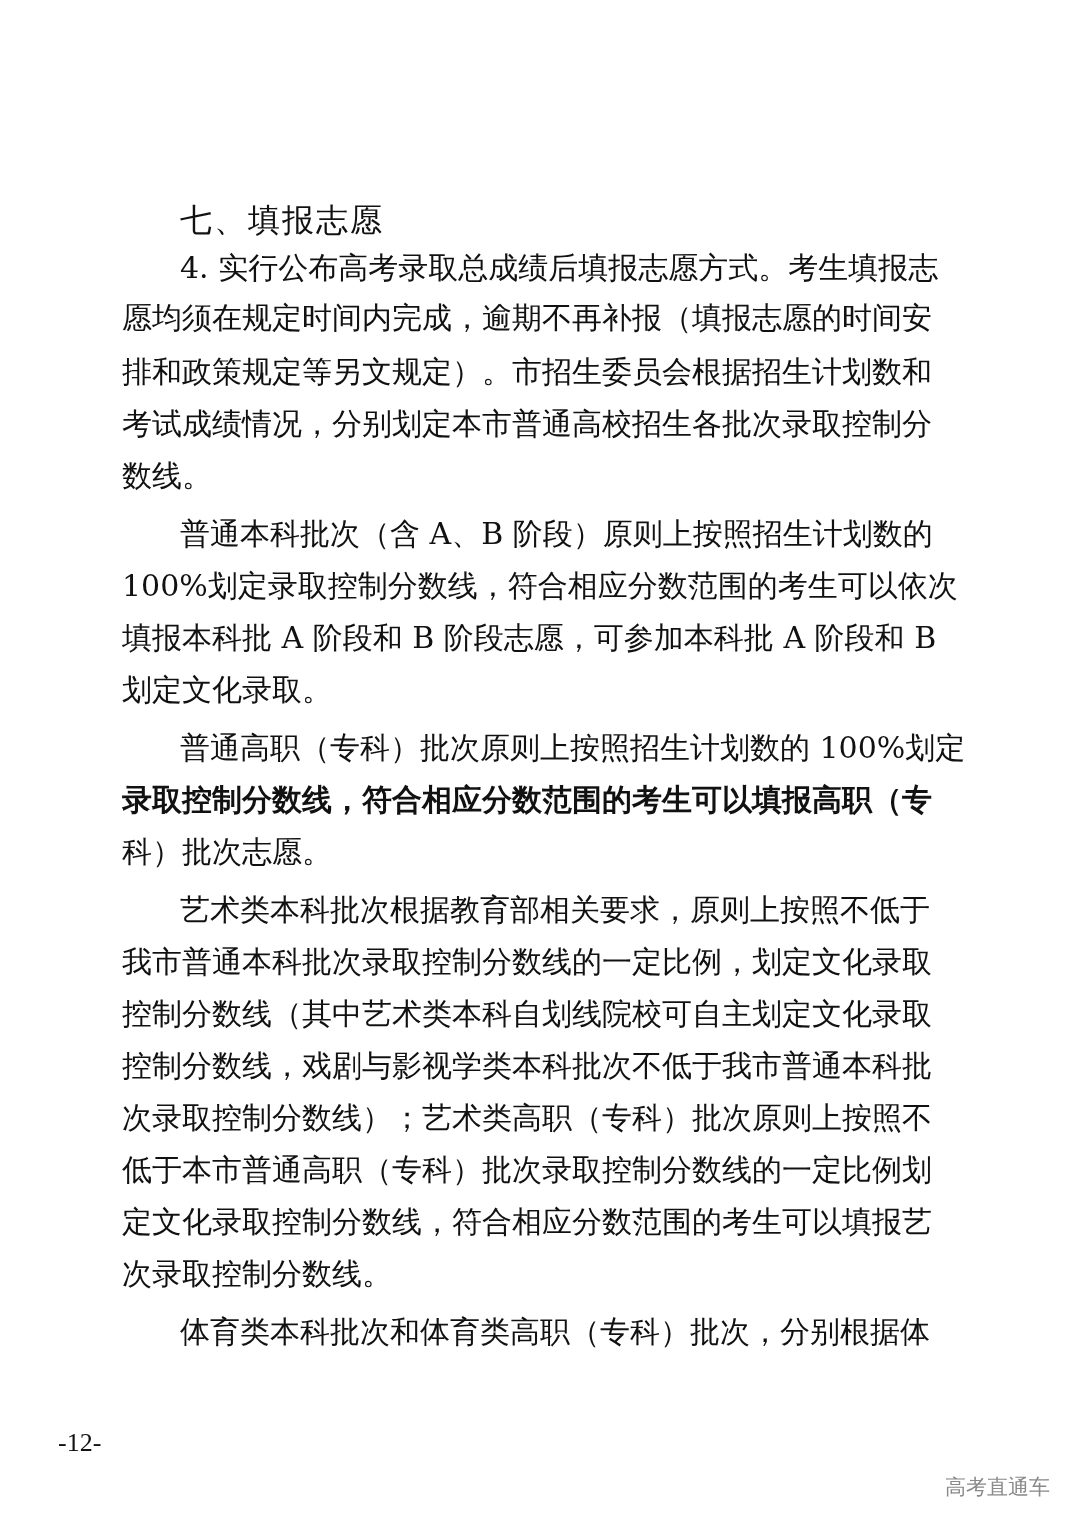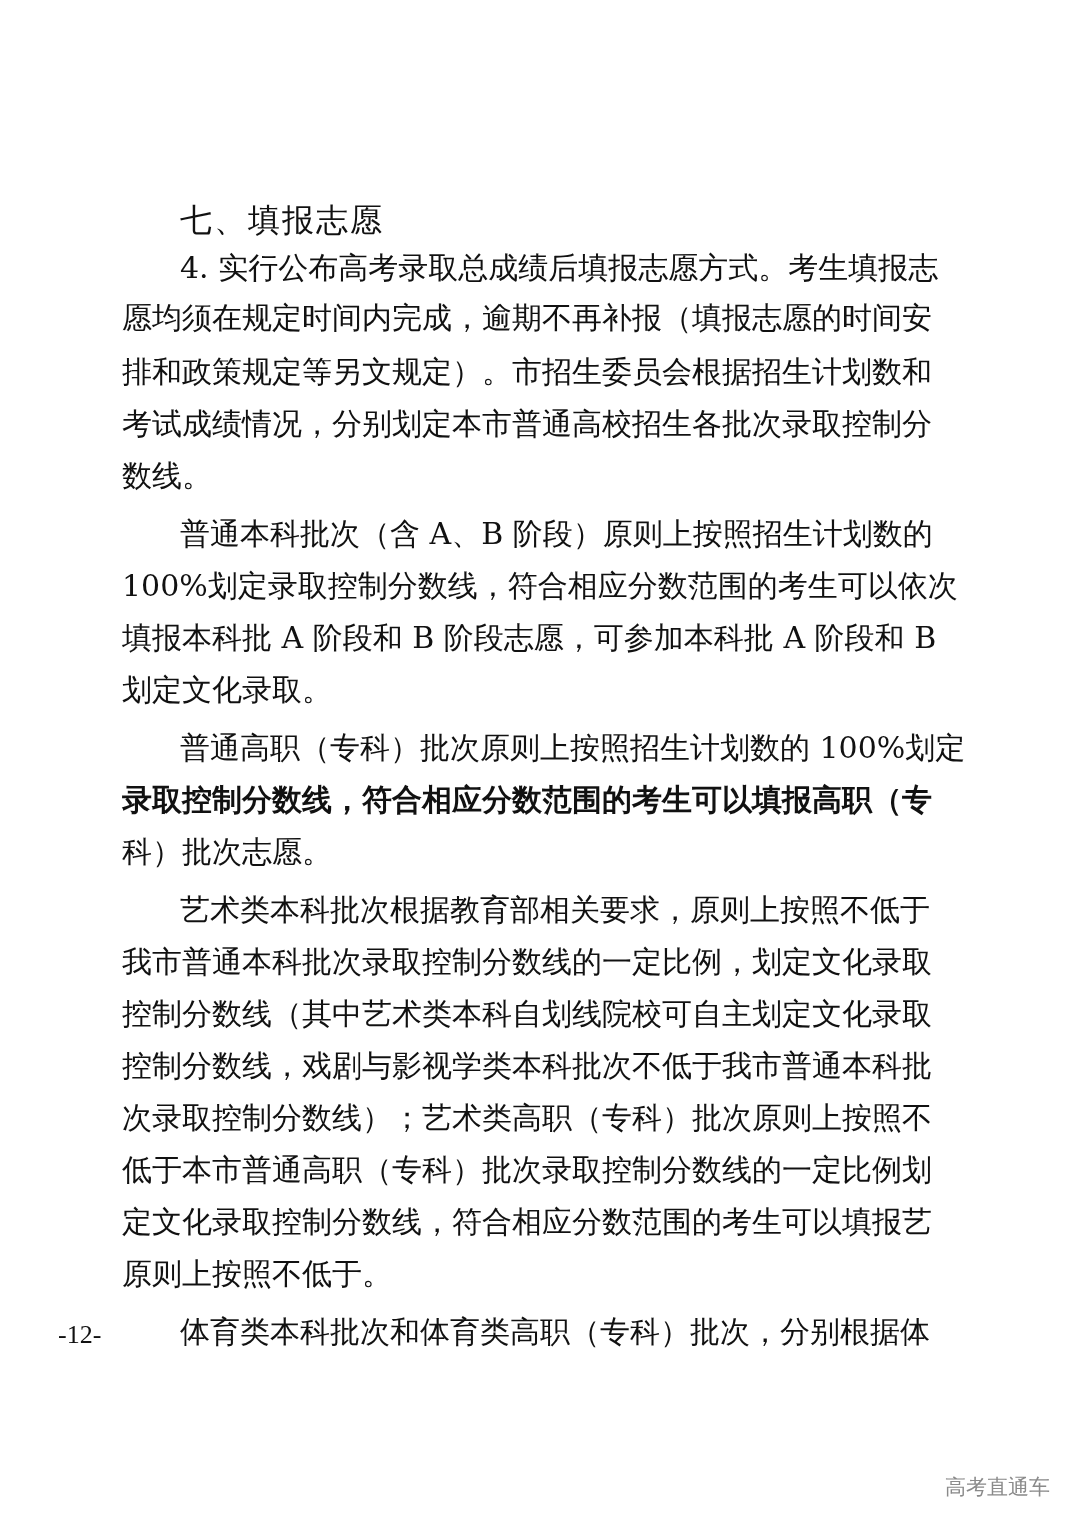--- a/index.html
+++ b/index.html
@@ -48,21 +48,21 @@
     .line.last {
       text-align-last: left;
     }
     .line.indent {
       left: 180px;
       width: 734px;
     }
     .page-number {
       position: absolute;
       left: 58px;
-      top: 1320px;
+      top: 1428px;
       font-family: "Liberation Serif", "DejaVu Serif", serif;
       font-size: 26px;
       line-height: 30px;
       color: #111;
     }
     .watermark {
       position: absolute;
       left: 945px;
       top: 1474px;
       font-family: Liberation Serif, serif;
@@ -91,19 +91,19 @@
       <div class="line indent" style="top: 728px;">普通高职（专科）批次原则上按照招生计划数的 100%划定</div>
       <div class="line" style="top: 780px; font-weight: bold;">录取控制分数线，符合相应分数范围的考生可以填报高职（专</div>
       <div class="line last" style="top: 832px;">科）批次志愿。</div>
       <div class="line indent" style="top: 890px;">艺术类本科批次根据教育部相关要求，原则上按照不低于</div>
       <div class="line" style="top: 942px;">我市普通本科批次录取控制分数线的一定比例，划定文化录取</div>
       <div class="line" style="top: 994px;">控制分数线（其中艺术类本科自划线院校可自主划定文化录取</div>
       <div class="line" style="top: 1046px;">控制分数线，戏剧与影视学类本科批次不低于我市普通本科批</div>
       <div class="line" style="top: 1098px;">次录取控制分数线）；艺术类高职（专科）批次原则上按照不</div>
       <div class="line" style="top: 1150px;">低于本市普通高职（专科）批次录取控制分数线的一定比例划</div>
       <div class="line" style="top: 1202px;">定文化录取控制分数线，符合相应分数范围的考生可以填报艺</div>
-      <div class="line last" style="top: 1254px;">原则上按照不低于。</div>
+      <div class="line last" style="top: 1254px;">次录取控制分数线。</div>
       <div class="line indent" style="top: 1312px;">体育类本科批次和体育类高职（专科）批次，分别根据体</div>
     </div>
 
   <div class="page-number">-12-</div>
   <div class="watermark">高考直通车</div>
 </div>
 
 </body></html>

